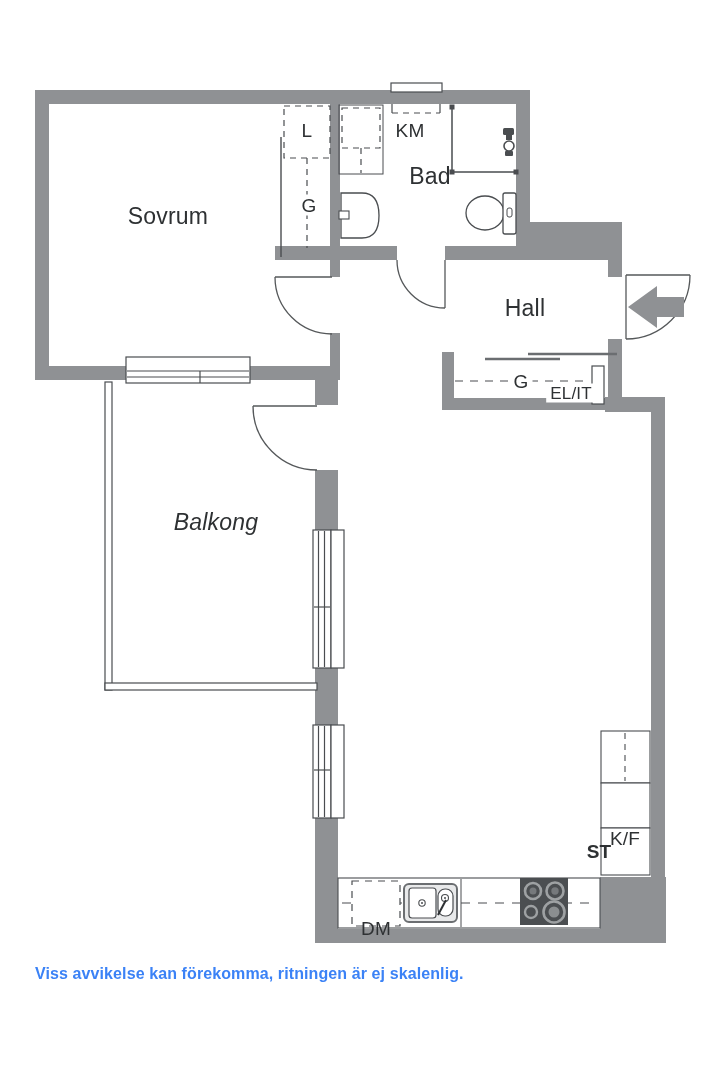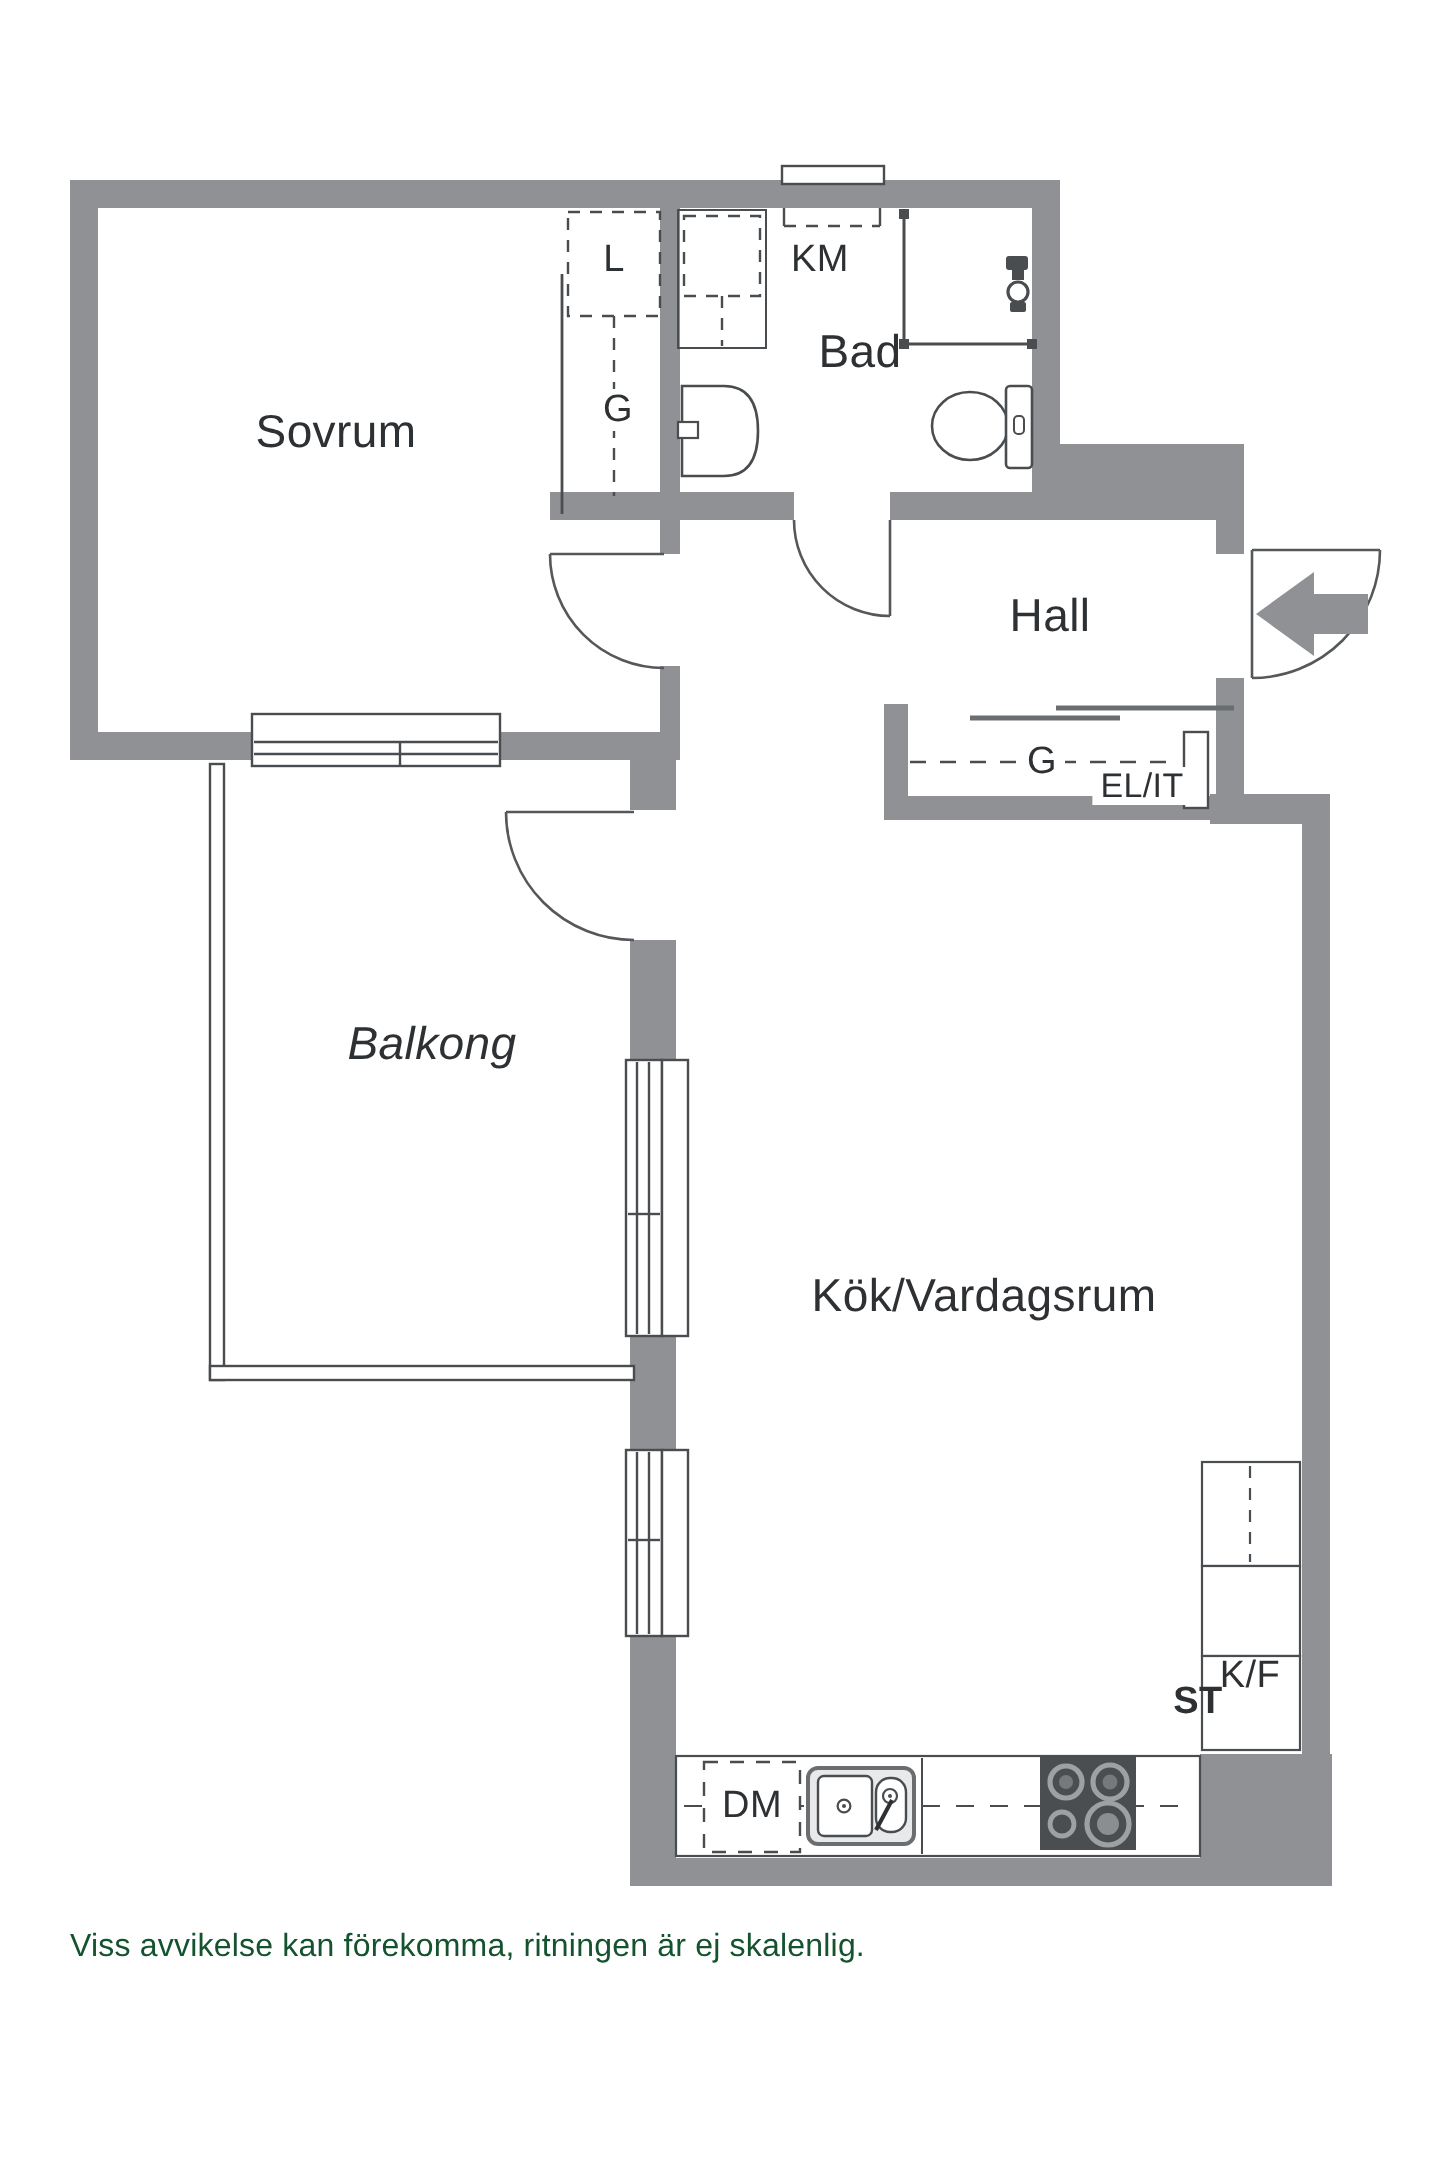--- a/index.html
+++ b/index.html
@@ -11,21 +11,21 @@
   .lbl{
     position:absolute;transform:translate(-50%,-50%);
     color:#2E3133;font-size:23px;line-height:1;white-space:nowrap;
     letter-spacing:0.2px;
   }
   .lbl.small{font-size:19px;}
   .lbl.tiny{font-size:17px;}
   .lbl.bg{background:#ffffff;padding:1px 4px;}
   #disclaimer{
     position:absolute;left:35px;top:966px;transform:none;
-    font-size:16px;color:#14532d;letter-spacing:0.1px;
+    font-size:16px;color:#3b82f6;letter-spacing:0.1px;font-weight:bold;
   }
 </style>
 </head>
 <body>
 
 <div id="stage">
 
 <svg id="plan-svg" width="720" height="1080" viewBox="0 0 720 1080">
 
   <g fill="#8F9194" stroke="none">
@@ -178,25 +178,24 @@
     <line x1="625" y1="733" x2="625" y2="781" stroke-dasharray="6,5" stroke-width="1.1"></line>
     <rect x="601" y="783" width="49" height="45" stroke-width="1.1"></rect>
     <rect x="601" y="828" width="49" height="47" stroke-width="1.1"></rect>
   </g>
 </svg>
 
   <div class="lbl" style="left:168px;top:216px;">Sovrum</div>
   <div class="lbl" style="left:430px;top:176px;">Bad</div>
   <div class="lbl" style="left:525px;top:308px;">Hall</div>
   <div class="lbl" style="left:216px;top:522px;font-style:italic;">Balkong</div>
-  <div class="lbl" style="left:492px;top:648px;">Kök/Vardagsrum</div>
 
   <div class="lbl small" style="left:307px;top:130px;">L</div>
   <div class="lbl small" style="left:362px;top:130px;margin-left:48px;">KM</div>
   <div class="lbl small bg" style="left:309px;top:205px;">G</div>
   <div class="lbl small bg" style="left:521px;top:381px;">G</div>
   <div class="lbl tiny bg" style="left:571px;top:393px;">EL/IT</div>
   <div class="lbl small" style="left:625px;top:838px;">K/F</div>
   <div class="lbl small" style="left:599px;top:851px;font-weight:bold;">ST</div>
-  <div class="lbl small" style="left:376px;top:903px;">DM</div>
+  <div class="lbl small" style="left:376px;top:928px;">DM</div>
 
   <div class="lbl" id="disclaimer">Viss avvikelse kan förekomma, ritningen är ej skalenlig.</div>
 </div>
 
 </body></html>

